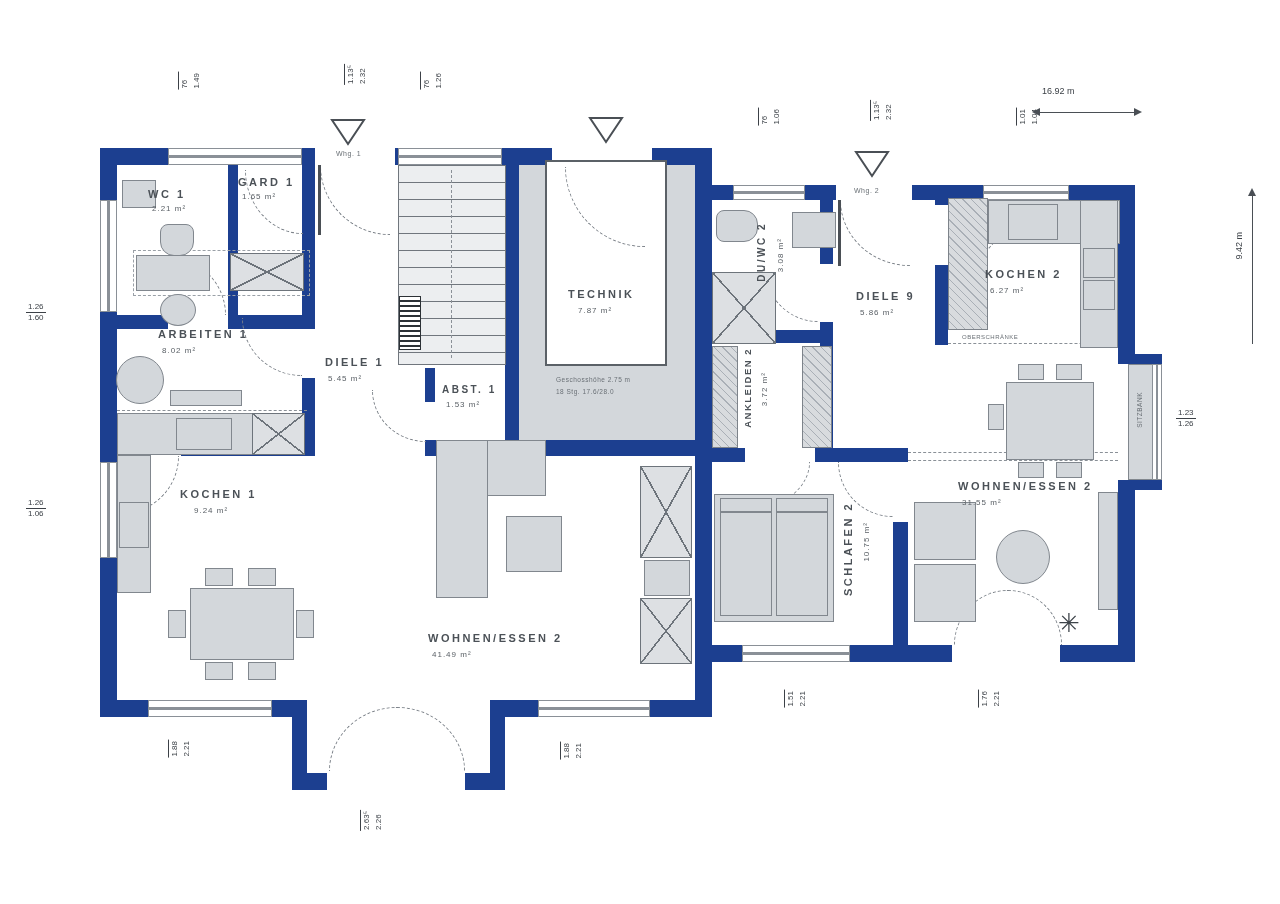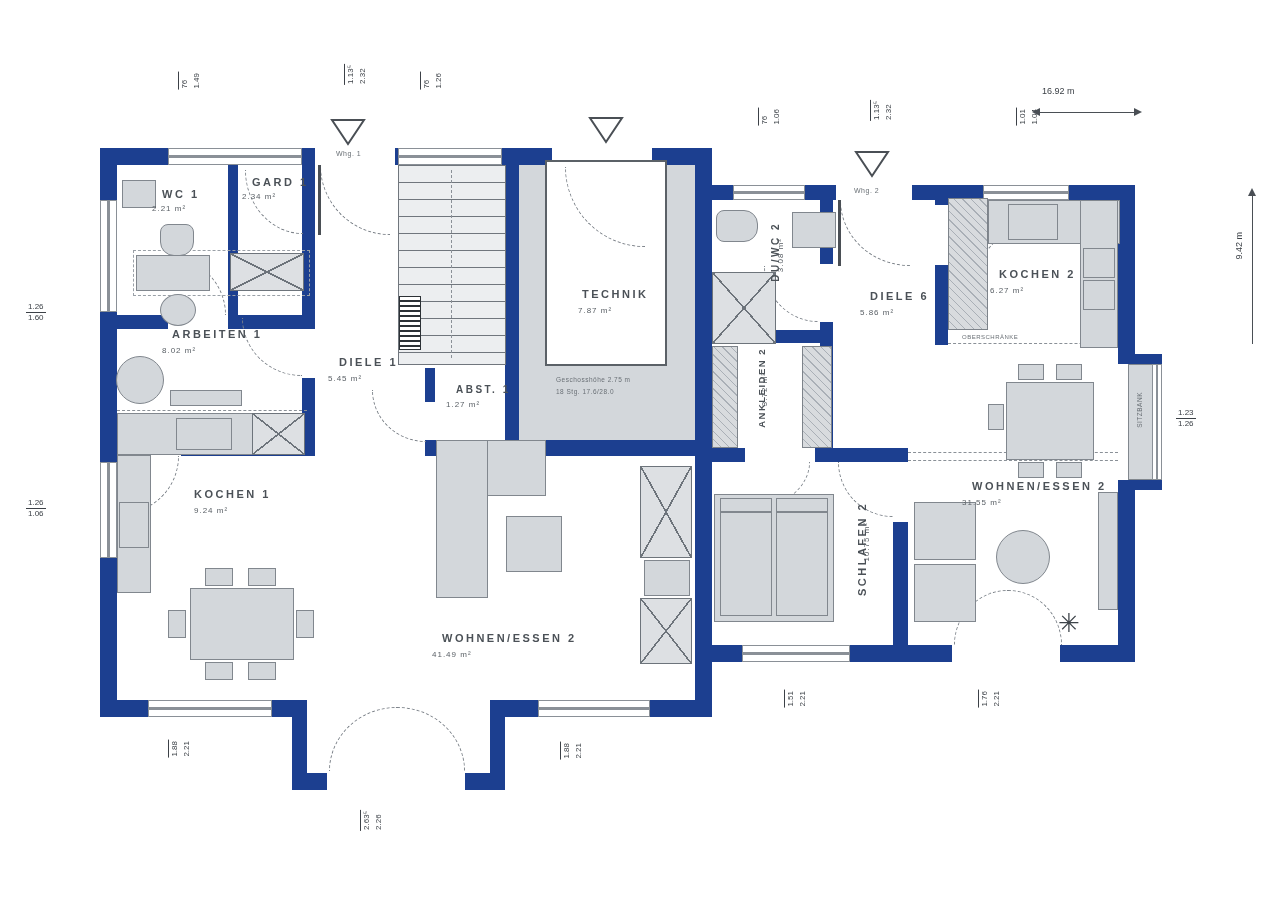--- a/index.html
+++ b/index.html
@@ -19,21 +19,21 @@
   .hatch{position:absolute;border:1px solid #7d838a;box-sizing:border-box;
     background:repeating-linear-gradient(45deg,#d8dbde 0 5px,#a9afb6 5px 6px);}
   .arc{position:absolute;box-sizing:border-box;}
   .arc.bl{border-left:1px dashed #7d838a;border-bottom:1px dashed #7d838a;border-bottom-left-radius:100% 100%;}
   .arc.br{border-right:1px dashed #7d838a;border-bottom:1px dashed #7d838a;border-bottom-right-radius:100% 100%;}
   .arc.tl{border-left:1px dashed #7d838a;border-top:1px dashed #7d838a;border-top-left-radius:100% 100%;}
   .arc.tr{border-right:1px dashed #7d838a;border-top:1px dashed #7d838a;border-top-right-radius:100% 100%;}
   .leaf{position:absolute;background:#4a4f55;}
   .dash-h{position:absolute;border-top:1.5px dashed #8a9097;}
   .dash-v{position:absolute;border-left:1.5px dashed #8a9097;}
-  .rlabel{position:absolute;color:#4b5157;font-size:11px;font-weight:700;letter-spacing:2.5px;white-space:nowrap;margin-left:14px;}
+  .rlabel{position:absolute;color:#4b5157;font-size:11px;font-weight:700;letter-spacing:2.5px;white-space:nowrap;}
   .ralabel{position:absolute;color:#5a6066;font-size:8px;font-weight:400;letter-spacing:1px;white-space:nowrap;}
   .vtext{writing-mode:vertical-rl;transform:rotate(180deg);}
   .tiny{position:absolute;color:#6a7076;font-size:6.5px;letter-spacing:.5px;white-space:nowrap;}
   .dimtag{position:absolute;display:flex;color:#3c4147;font-size:8px;line-height:1.25;}
   .dimtag.v span{writing-mode:vertical-rl;transform:rotate(180deg);padding:1px 1px;}
   .dimtag.v span:first-child{border-right:1px solid #3c4147;}
   .dimtag.hz{flex-direction:column;text-align:center;}
   .dimtag.hz span{padding:0 2px;}
   .dimtag.hz span:first-child{border-bottom:1px solid #3c4147;}
   .dimtext{position:absolute;color:#3c4147;font-size:9px;white-space:nowrap;}
@@ -190,38 +190,38 @@
   <div class="furn" style="left:776px;top:498px;width:52px;height:14px;"></div>
   <div class="furn" style="left:914px;top:502px;width:62px;height:58px;"></div>
   <div class="furn" style="left:914px;top:564px;width:62px;height:58px;"></div>
   <div class="furn round" style="left:996px;top:530px;width:54px;height:54px;"></div>
   <div class="furn" style="left:1098px;top:492px;width:20px;height:118px;"></div>
   <div class="plant" style="left:1058px;top:608px;">✳</div>
 
   <div class="rlabel" style="left:148px;top:188px;">WC 1</div>
   <div class="ralabel" style="left:152px;top:204px;">2.21 m²</div>
   <div class="rlabel" style="left:238px;top:176px;">GARD 1</div>
-  <div class="ralabel" style="left:242px;top:192px;">2.34 m²</div>
+  <div class="ralabel" style="left:242px;top:192px;">1.65 m²</div>
   <div class="rlabel" style="left:158px;top:328px;">ARBEITEN 1</div>
   <div class="ralabel" style="left:162px;top:346px;">8.02 m²</div>
   <div class="rlabel" style="left:325px;top:356px;">DIELE 1</div>
   <div class="ralabel" style="left:328px;top:374px;">5.45 m²</div>
   <div class="rlabel" style="left:442px;top:384px;font-size:10px;">ABST. 1</div>
-  <div class="ralabel" style="left:446px;top:400px;">1.27 m²</div>
+  <div class="ralabel" style="left:446px;top:400px;">1.53 m²</div>
   <div class="rlabel" style="left:568px;top:288px;">TECHNIK</div>
   <div class="ralabel" style="left:578px;top:306px;">7.87 m²</div>
   <div class="tiny" style="left:556px;top:376px;">Geschosshöhe 2.75 m</div>
   <div class="tiny" style="left:556px;top:388px;">18 Stg. 17.6/28.0</div>
   <div class="rlabel" style="left:180px;top:488px;">KOCHEN 1</div>
   <div class="ralabel" style="left:194px;top:506px;">9.24 m²</div>
   <div class="rlabel" style="left:428px;top:632px;">WOHNEN/ESSEN 2</div>
   <div class="ralabel" style="left:432px;top:650px;">41.49 m²</div>
   <div class="rlabel vtext" style="left:756px;top:222px;font-size:10px;">DU/WC 2</div>
   <div class="ralabel vtext" style="left:776px;top:238px;">3.08 m²</div>
-  <div class="rlabel" style="left:856px;top:290px;">DIELE 6</div>
+  <div class="rlabel" style="left:856px;top:290px;">DIELE 9</div>
   <div class="ralabel" style="left:860px;top:308px;">5.86 m²</div>
   <div class="rlabel" style="left:985px;top:268px;">KOCHEN 2</div>
   <div class="ralabel" style="left:990px;top:286px;text-align:right;">6.27 m²</div>
   <div class="rlabel vtext" style="left:742px;top:348px;font-size:9.5px;letter-spacing:1.5px;">ANKLEIDEN 2</div>
   <div class="ralabel vtext" style="left:760px;top:372px;">3.72 m²</div>
   <div class="rlabel vtext" style="left:842px;top:502px;">SCHLAFEN 2</div>
   <div class="ralabel vtext" style="left:862px;top:522px;">10.75 m²</div>
   <div class="rlabel" style="left:958px;top:480px;">WOHNEN/ESSEN 2</div>
   <div class="ralabel" style="left:962px;top:498px;">31.55 m²</div>
   <div class="tiny" style="left:336px;top:150px;font-size:7px;">Whg. 1</div>

